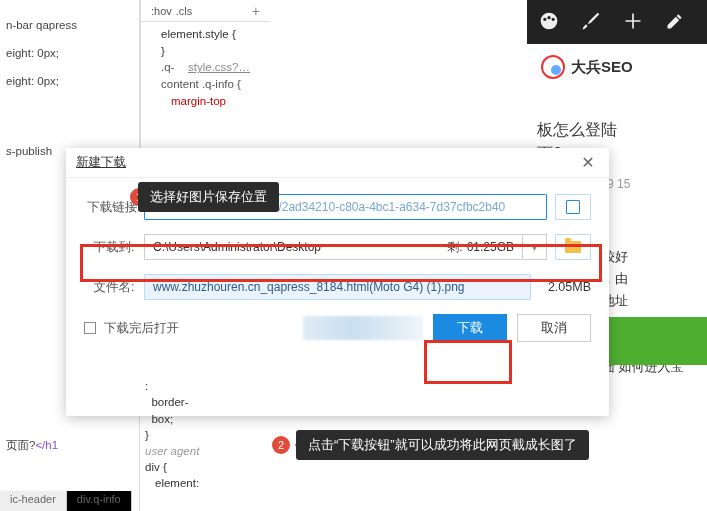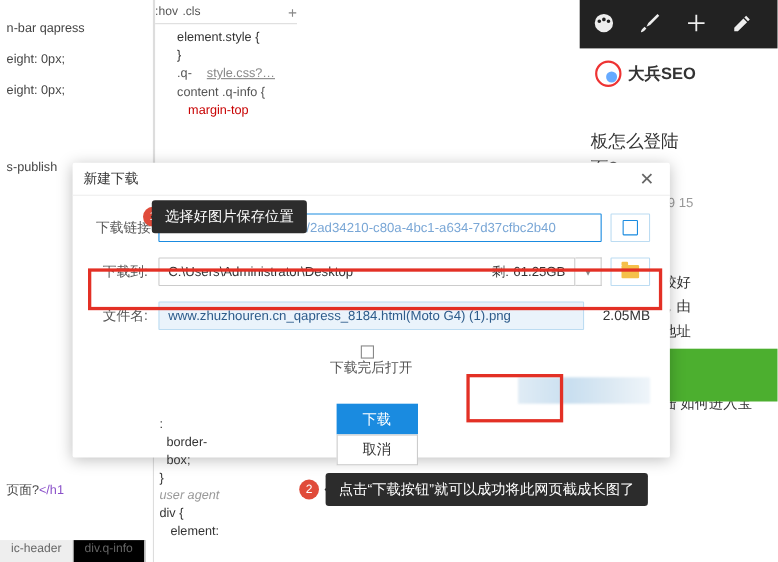--- a/index.html
+++ b/index.html
@@ -5,21 +5,21 @@
 * { margin: 0; padding: 0; box-sizing: border-box; font-family: "Microsoft YaHei", Arial, sans-serif; }
 body { width: 707px; height: 511px; background: #fff; position: relative; overflow: hidden; font-size: 12px; }
 
 
 .bg-left { position: absolute; left: 0; top: 0; width: 140px; height: 511px; color: #444; font-family: Menlo, Consolas, monospace; padding: 4px 6px; white-space: pre; font-size: 11.5px; border-right: 1px solid #ddd; }
 .bg-left .h1 { margin-top: 280px; }
 .bg-left .hl { color: #8a50c9; }
 
 
 .bg-mid { position: absolute; left: 140px; top: 0; width: 130px; height: 150px; border-left: 1px solid #ddd; }
-.toolbar { display: flex; align-items: center; height: 22px; border-bottom: 1px solid #ddd; padding: 0 0; gap: 4px; font-family: Menlo, Consolas, monospace; font-size: 11px; color: #555; }
+.toolbar { display: flex; align-items: center; height: 22px; border-bottom: 1px solid #ddd; padding: 0 10px; gap: 4px; font-family: Menlo, Consolas, monospace; font-size: 11px; color: #555; }
 .toolbar .spacer { flex: 1; }
 .toolbar .plus { font-size: 14px; color: #888; }
 .styles-body { padding: 4px 20px; font-family: Menlo, Consolas, monospace; font-size: 11.5px; color: #333; line-height: 1.45; }
 .hl-link { color: #888; text-decoration: underline; float: right; }
 .selector { color: #555; }
 .prop { color: #c80000; margin-left: 10px; }
 
 
 .bg-right { position: absolute; right: 0; top: 0; width: 180px; height: 365px; background: #fff; }
 .topbar { height: 44px; background: #222; display: flex; align-items: center; gap: 22px; padding-left: 12px; }
@@ -29,21 +29,21 @@
 .logo-cir::after { content: ''; position: absolute; width: 10px; height: 10px; background: #6af; border-radius: 50%; left: 8px; top: 8px; }
 .logo-txt { font-size: 15px; font-weight: bold; color: #333; }
 .article-title { font-size: 16px; color: #333; padding-left: 10px; line-height: 1.5; }
 .meta { color: #999; font-size: 12px; padding-left: 10px; margin-top: 10px; }
 .article-body { color: #333; font-size: 13px; line-height: 1.7; padding-left: 10px; margin-top: 26px; }
 .green-box { position: absolute; right: 0; bottom: 0; width: 145px; height: 48px; background: #4caf2f; }
 
 
 .dialog { position: absolute; left: 66px; top: 148px; width: 543px; height: 268px; background: #fff; box-shadow: 0 2px 14px rgba(0,0,0,.25); border-radius: 2px; }
 .dlg-title { height: 30px; display: flex; align-items: center; padding: 0 10px; border-bottom: 1px solid #eee; }
-.dlg-title-txt { font-size: 12.5px; color: #333; }
+.dlg-title-txt { font-size: 12.5px; color: #333; text-decoration: underline; }
 .dlg-title .spacer { flex: 1; }
 .dlg-close { width: 22px; height: 22px; display: flex; align-items: center; justify-content: center; color: #666; cursor: pointer; font-size: 16px; }
 
 .dlg-body { padding: 16px 18px 10px; }
 .row { display: flex; align-items: center; margin-bottom: 14px; }
 .row-label { width: 60px; color: #555; font-size: 12.5px; text-align: center; }
 .input-box { flex: 1; height: 26px; border: 1px solid #1a8be0; padding: 0 8px; display: flex; align-items: center; font-size: 12px; color: #333; background: #fff; border-radius: 1px; }
 .input-box.blue-txt { color: #7aa7d6; }
 .btn-sq { width: 36px; height: 26px; border: 1px solid #bcdcf2; background: #fff; margin-left: 8px; display: flex; align-items: center; justify-content: center; border-radius: 1px; }
 .btn-sq.yellow { background: #fff; }
@@ -52,21 +52,21 @@
 .copy-ic { width: 14px; height: 14px; border: 1.5px solid #1a8be0; border-radius: 1px; position: relative; }
 .hl-row2 { position: absolute; left: 80px; top: 244px; width: 522px; height: 38px; border: 3px solid #e33025; pointer-events: none; }
 
 .remain { color: #333; font-size: 12px; margin-left: 4px; }
 .remain-val { margin-left: 4px; }
 .drop-btn { width: 24px; height: 26px; border: 1px solid #ccc; border-left: none; display: flex; align-items: center; justify-content: center; color: #888; }
 
 .row3 .input-box { border-color: #bcdcf2; background: #eaf3fb; color: #2d5b8a; }
 .size-txt { width: 60px; text-align: right; color: #333; font-size: 12.5px; }
 
-.btm-row { display: flex; align-items: center; margin-top: 12px; flex-direction: column; }
+.btm-row { display: flex; align-items: center; margin-top: 12px; }
 .chk { width: 12px; height: 12px; border: 1px solid #888; margin-right: 8px; }
 .chk-lbl { color: #555; font-size: 12.5px; }
 .blur { margin-left: auto; width: 120px; height: 24px; background: linear-gradient(90deg, #e0ecf5 0%, #c9dff0 40%, #dce9f3 70%, #eff5fa 100%); filter: blur(1px); }
 .dl-btn { width: 74px; height: 28px; background: #1a8be0; color: #fff; border: none; font-size: 13px; margin-left: 10px; cursor: pointer; }
 .cancel-btn { width: 74px; height: 28px; background: #fff; color: #333; border: 1px solid #ccc; font-size: 13px; margin-left: 10px; cursor: pointer; }
 .hl-dl { position: absolute; left: 424px; top: 340px; width: 88px; height: 44px; border: 3px solid #e33025; pointer-events: none; }
 
 
 .badge { width: 18px; height: 18px; border-radius: 50%; background: #e04b3a; color: #fff; font-size: 11px; display: flex; align-items: center; justify-content: center; position: absolute; z-index: 10; }
 .tip { position: absolute; background: #2c2c2c; color: #fff; font-size: 13px; padding: 6px 12px; border-radius: 3px; z-index: 10; }

